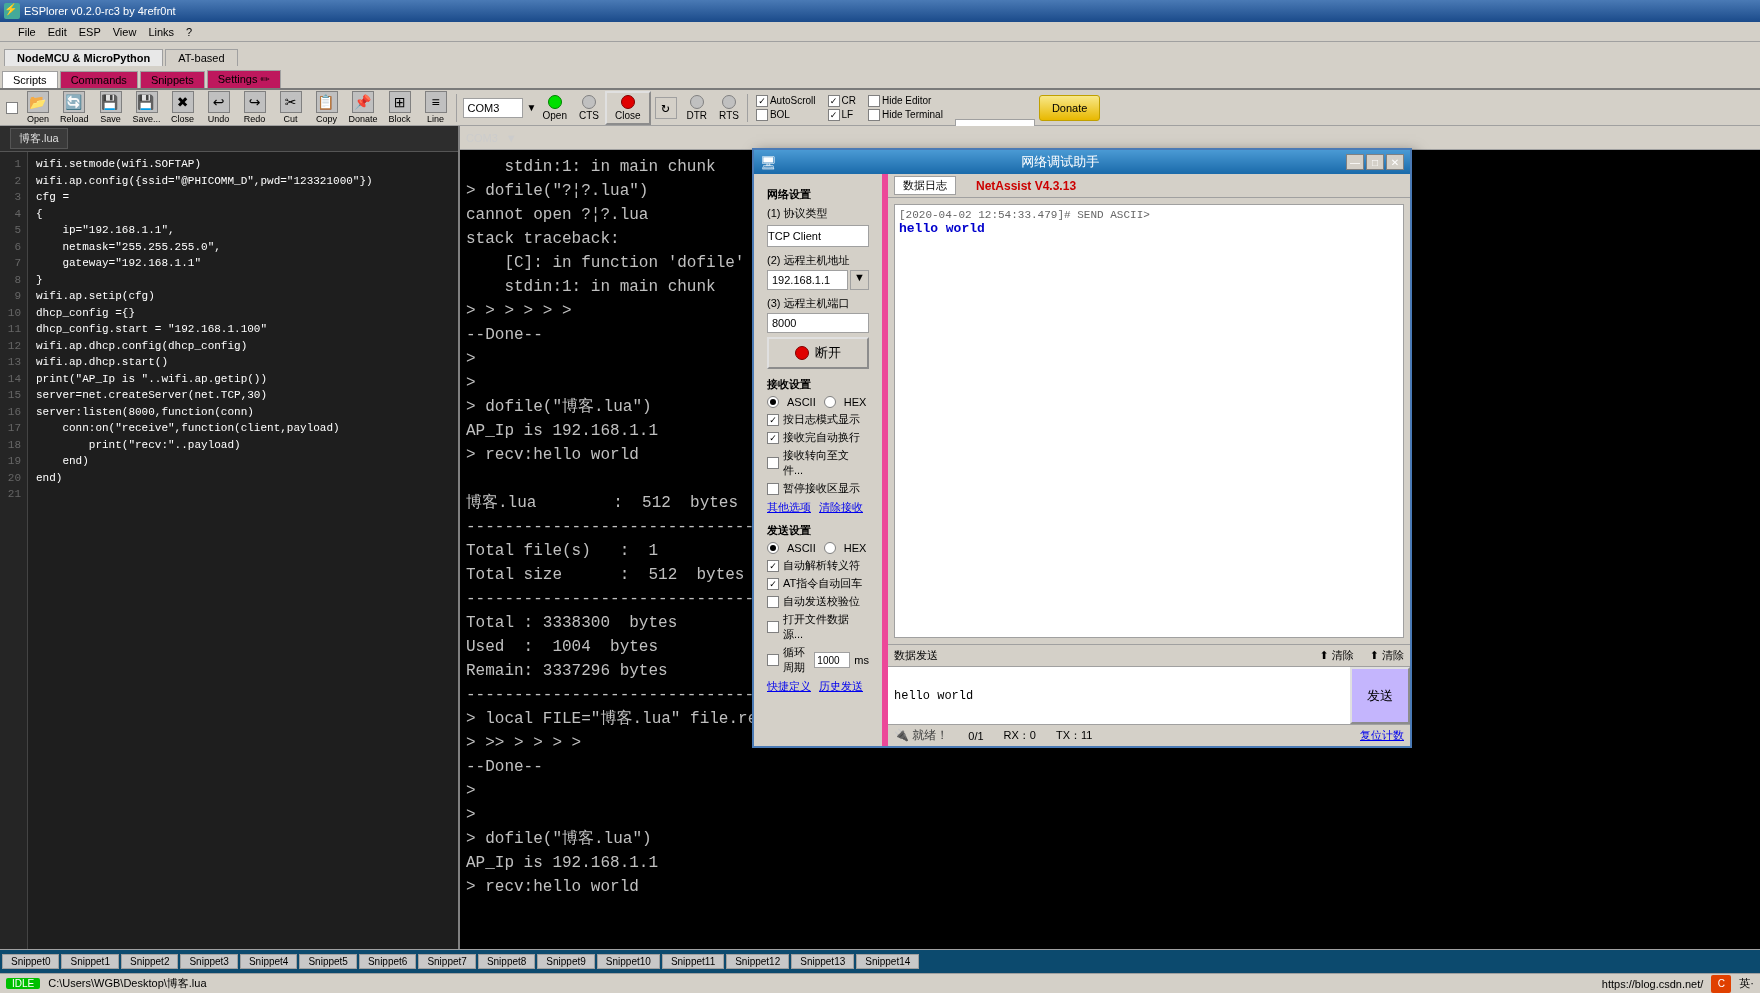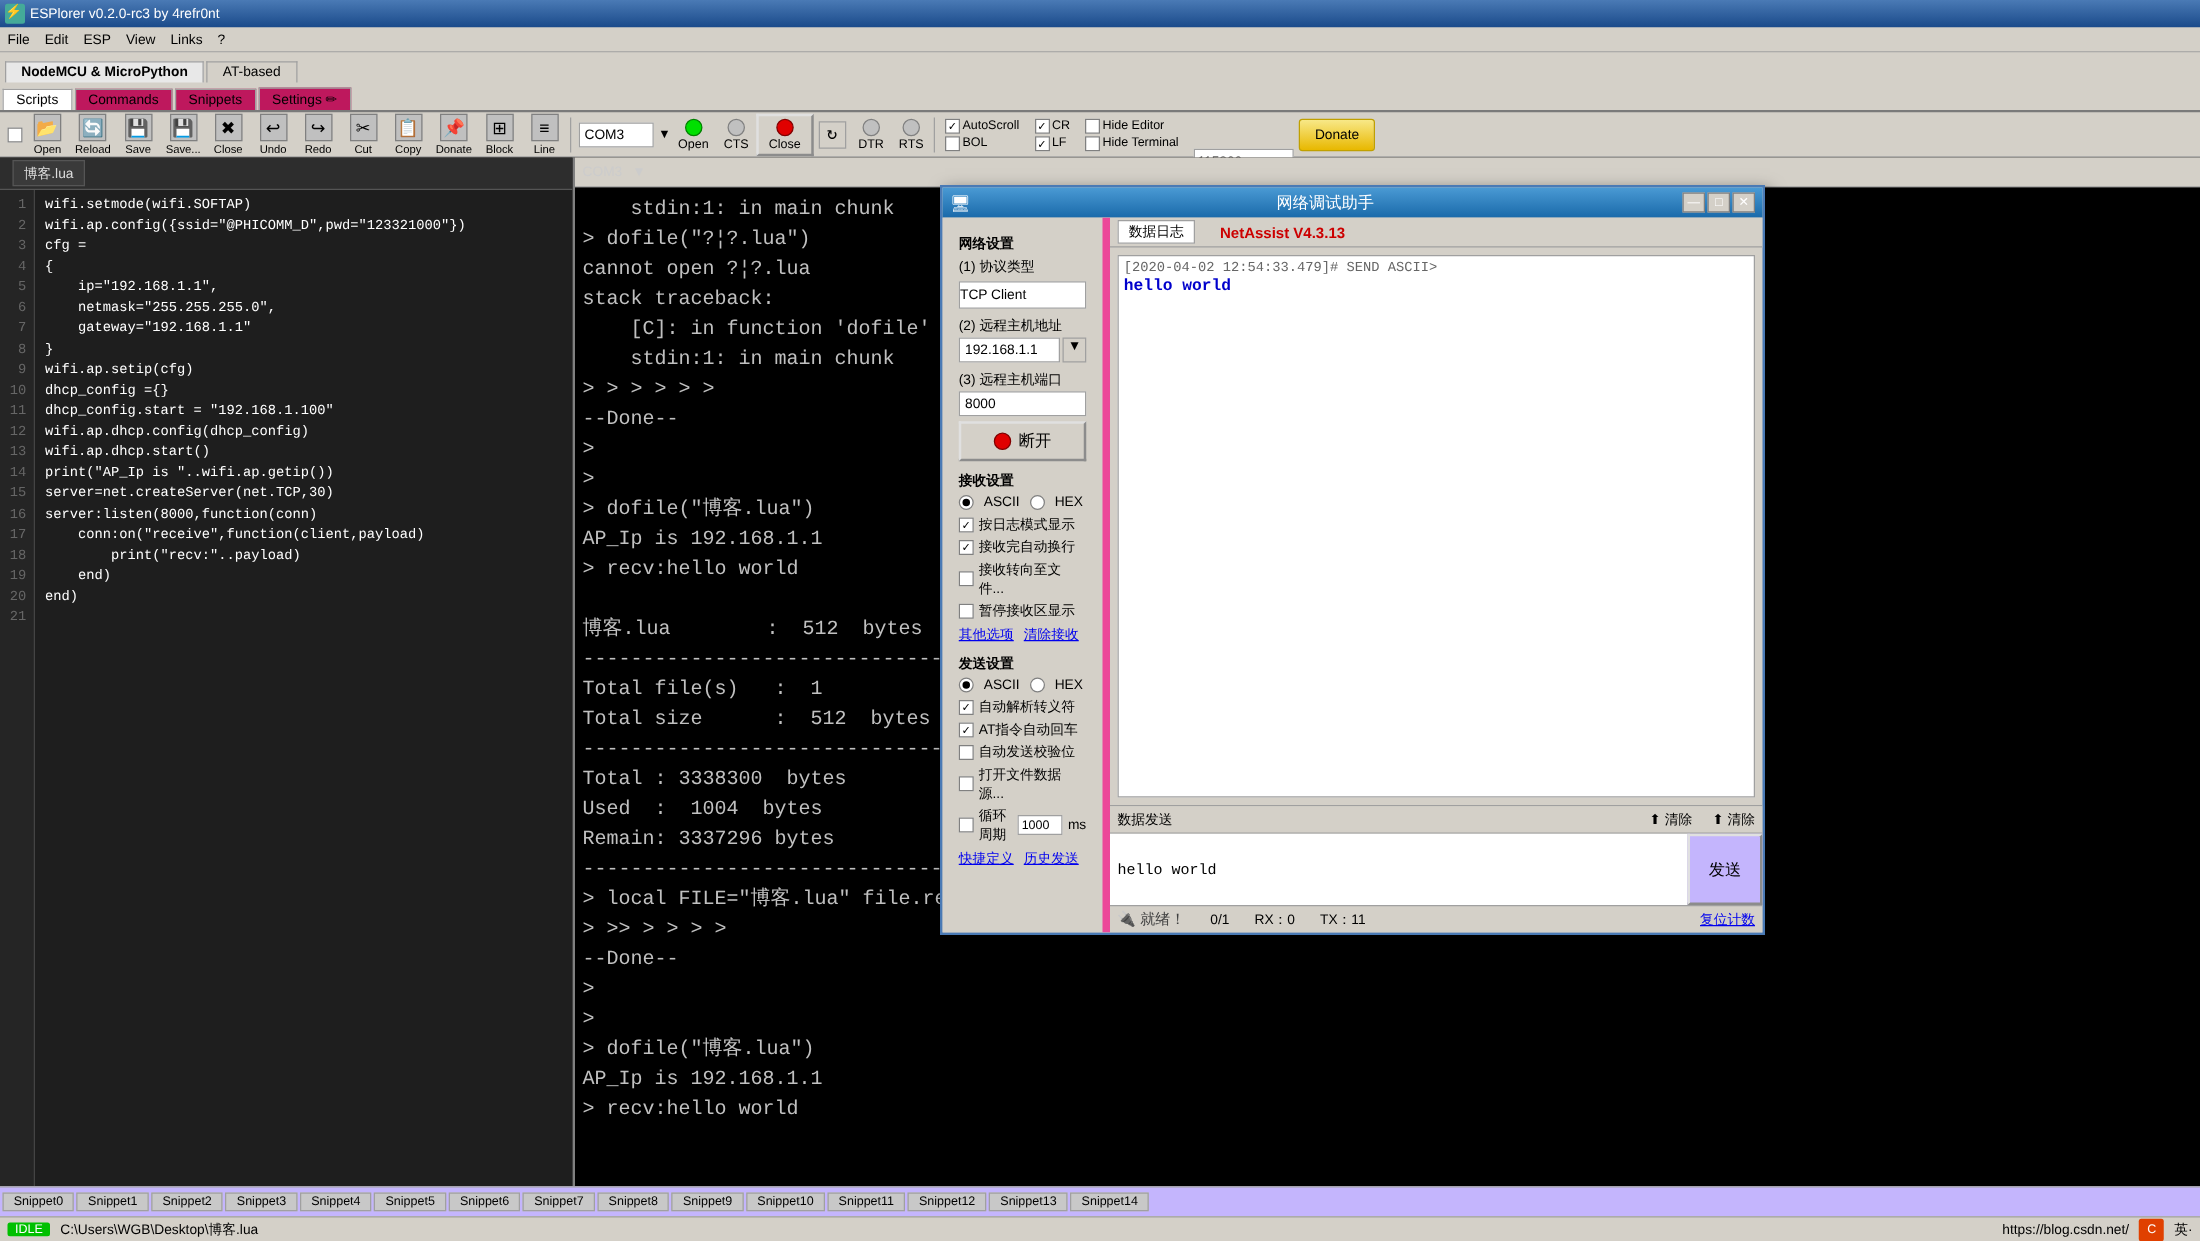--- a/index.html
+++ b/index.html
@@ -3,21 +3,21 @@
   <meta charset="utf-8">
   <style>
     * { box-sizing: border-box; margin: 0; padding: 0; }
     body { font-family: 'Courier New', monospace; font-size: 12px; background: #d4d0c8; overflow: hidden; width: 1760px; height: 993px; }
     
     
     .title-bar { background: linear-gradient(to bottom, #4a7ab5, #1a4a8a); color: white; height: 22px; display: flex; align-items: center; padding: 0 4px; font-size: 11px; font-family: Arial, sans-serif; }
     .title-bar-icon { width: 16px; height: 16px; margin-right: 4px; background: #4a9; border-radius: 2px; display: inline-block; }
     
     
-    .menu-bar { background: #d4d0c8; height: 20px; display: flex; align-items: center; padding: 0 0; font-size: 11px; font-family: Arial, sans-serif; border-bottom: 1px solid #a0a0a0; }
+    .menu-bar { background: #d4d0c8; height: 20px; display: flex; align-items: center; padding: 0 12px; font-size: 11px; font-family: Arial, sans-serif; border-bottom: 1px solid #a0a0a0; }
     .menu-item { padding: 2px 6px; cursor: pointer; }
     
     
     .tab-bar { background: #d4d0c8; height: 24px; display: flex; align-items: flex-end; padding: 0 4px; }
     .tab { padding: 2px 12px; background: #d4d0c8; border: 1px solid #a0a0a0; border-bottom: none; cursor: pointer; font-size: 11px; font-family: Arial, sans-serif; margin-right: 2px; }
     .tab.active { background: #e8e8e8; font-weight: bold; }
     
     
     .sub-tab-bar { background: #d4d0c8; height: 24px; display: flex; align-items: flex-end; padding: 0 2px; border-bottom: 2px solid #7a7a7a; }
     .sub-tab { padding: 2px 10px; background: #be185d; border: 1px solid #a0a0a0; border-bottom: none; cursor: pointer; font-size: 11px; font-family: Arial, sans-serif; margin-right: 2px; }
@@ -40,21 +40,21 @@
     .editor-content { flex: 1; display: flex; overflow: hidden; }
     .line-numbers { background: #252525; color: #666; padding: 4px 6px; text-align: right; font-size: 11px; line-height: 1.5; min-width: 28px; border-right: 1px solid #444; }
     .code-area { flex: 1; padding: 4px 8px; color: #d4d4d4; font-size: 11px; line-height: 1.5; overflow: auto; white-space: pre; background: #1e1e1e; }
     
     
     .terminal-panel { flex: 1; background: #000; display: flex; flex-direction: column; }
     .terminal-header { background: #d4d0c8; height: 24px; display: flex; align-items: center; padding: 0 6px; font-size: 11px; font-family: Arial, sans-serif; border-bottom: 1px solid #a0a0a0; gap: 8px; }
     .terminal-content { flex: 1; background: #000; color: #c0c0c0; padding: 5px 6px; font-size: 16px; line-height: 1.5; overflow: auto; white-space: pre; font-family: Liberation Mono, monospace; }
     
     
-    .snippet-bar { background: #c4b5fd; height: 24px; display: flex; align-items: center; padding: 0 2px; border-top: 1px solid #a0a0a0; overflow: hidden; }
+    .snippet-bar { background: #0c4a6e; height: 24px; display: flex; align-items: center; padding: 0 2px; border-top: 1px solid #a0a0a0; overflow: hidden; }
     .snippet-btn { padding: 1px 8px; background: #c8c8c8; border: 1px solid #a0a0a0; cursor: pointer; font-size: 10px; font-family: Arial, sans-serif; margin-right: 2px; white-space: nowrap; }
     
     
     .status-bar { background: #d4d0c8; height: 20px; display: flex; align-items: center; padding: 0 6px; font-size: 11px; font-family: Arial, sans-serif; border-top: 1px solid #a0a0a0; gap: 8px; position: absolute; bottom: 0; width: 100%; }
     .status-idle { background: #00c000; color: white; padding: 0 6px; font-size: 10px; border-radius: 2px; }
     
     
     .com-select { background: #fff; border: 1px solid #a0a0a0; height: 20px; font-size: 11px; font-family: Arial, sans-serif; padding: 0 4px; min-width: 60px; }
     
     

